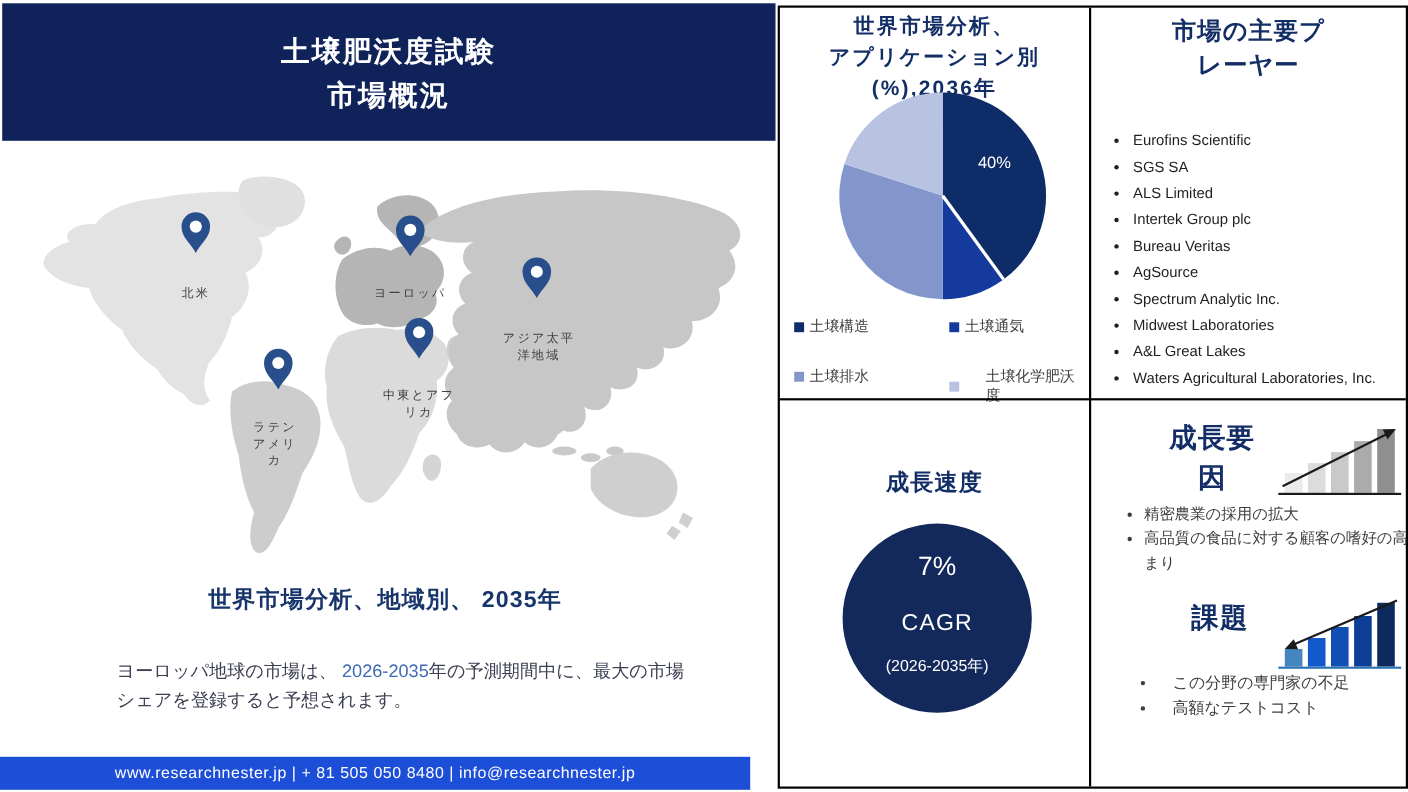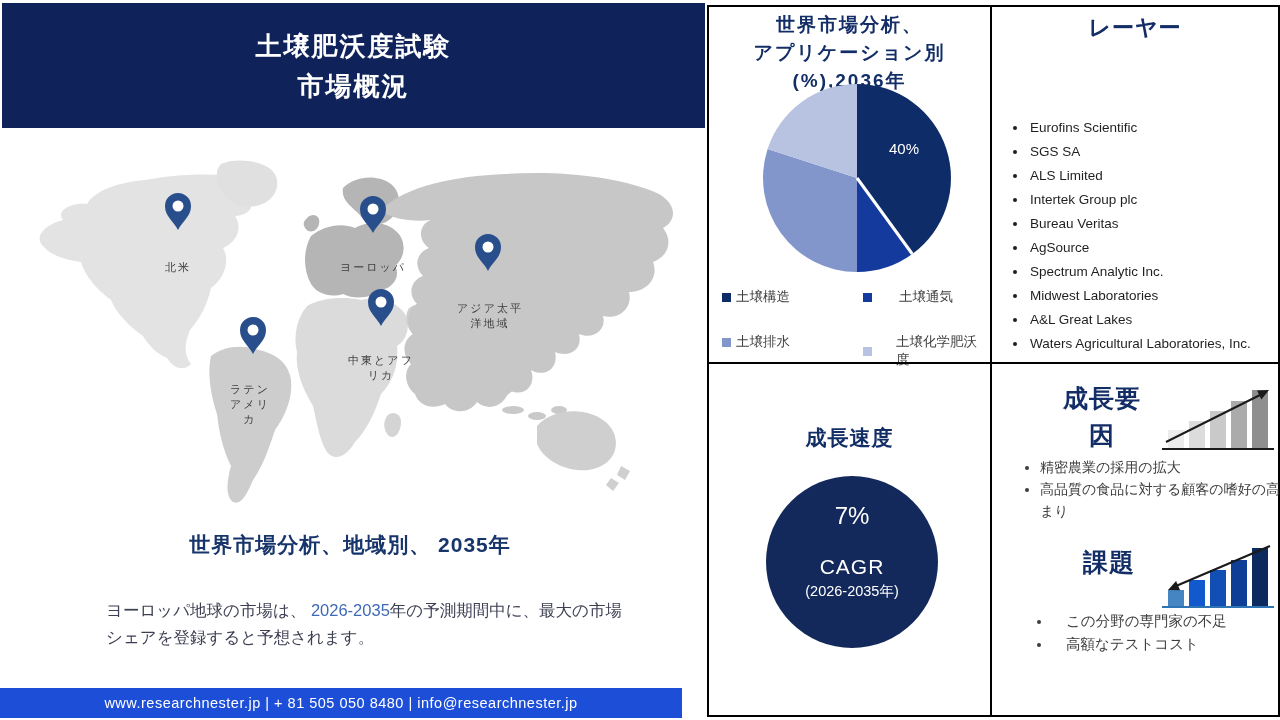--- a/index.html
+++ b/index.html
@@ -46,21 +46,21 @@
   .players-title{left:0;top:5px;width:286px;font-size:22px;line-height:31px;letter-spacing:1px;}
   .players-list{left:14px;top:109px;width:258px;margin:0;padding:0 0 0 22px;
                 color:#1f1f1f;font-size:13.5px;line-height:24px;}
   .players-list li{padding-left:2px;}
 
   .growth-title{left:0;top:60px;width:281px;font-size:21px;letter-spacing:1px;}
   .cagr-circle{left:57px;top:112px;width:172px;height:172px;border-radius:50%;background:#14295b;
                display:flex;flex-direction:column;align-items:center;color:#ffffff;}
   .cagr-val{font-size:24px;margin-top:26px;}
   .cagr-metric{font-size:21px;margin-top:25px;letter-spacing:1px;}
-  .cagr-period{font-size:14.5px;margin-top:3px;}
+  .cagr-period{font-size:14.5px;margin-top:17px;}
   .factors-title{left:40px;top:16px;width:116px;font-size:25px;line-height:37px;letter-spacing:1px;}
   .challenges-title{left:65px;top:180px;width:80px;font-size:25px;line-height:37px;letter-spacing:1px;}
   .icon-bars{position:absolute;}
   .factors-list{left:18px;top:92px;width:252px;margin:0;padding:0 0 0 18px;
                 color:#3d3d3d;font-size:14px;line-height:22px;}
   .challenges-list{left:30px;top:246px;width:228px;margin:0;padding:0 0 0 18px;
                    color:#3d3d3d;font-size:14.5px;line-height:23px;}
   .challenges-list li{padding-left:14px;}
 </style>
 </head>
@@ -176,36 +176,37 @@
             <path d="M96,96 L96.0,190.0 A94,94 0 0 1 6.6,67.0 Z" fill="#8296cb"></path>
             <path d="M96,96 L6.6,67.0 A94,94 0 0 1 96.0,2.0 Z" fill="#b8c2e1"></path>
             <line x1="96" y1="96" x2="151.3" y2="172.0" stroke="#ffffff" stroke-width="3"></line>
           </svg>
         <div class="pie-label">40%</div>
       </div>
       <div class="legend-item" style="left:13px;top:281px;">
         <span class="legend-sq" style="background:#0e2c67;"></span>
         <span>土壌構造</span>
       </div>
-      <div class="legend-item" style="left:154px;top:281px;gap:22px;">
+      <div class="legend-item" style="left:154px;top:281px;">
         <span class="legend-sq" style="background:#143a9e;"></span>
         <span>土壌通気</span>
       </div>
       <div class="legend-item" style="left:13px;top:326px;">
         <span class="legend-sq" style="background:#8296cb;"></span>
         <span>土壌排水</span>
       </div>
       <div class="legend-item" style="left:154px;top:326px;gap:19px;">
         <span class="legend-sq" style="background:#b8c2e1;"></span>
         <span>土壌化学肥沃度</span>
       </div>
     </div>
 
     <div class="panel panel-players">
       <div class="abs navy-title players-title">
+        <div>市場の主要プ</div>
         <div>レーヤー</div>
       </div>
       <ul class="abs players-list">
         <li>Eurofins Scientific</li>
         <li>SGS SA</li>
         <li>ALS Limited</li>
         <li>Intertek Group plc</li>
         <li>Bureau Veritas</li>
         <li>AgSource</li>
         <li>Spectrum Analytic Inc.</li>

